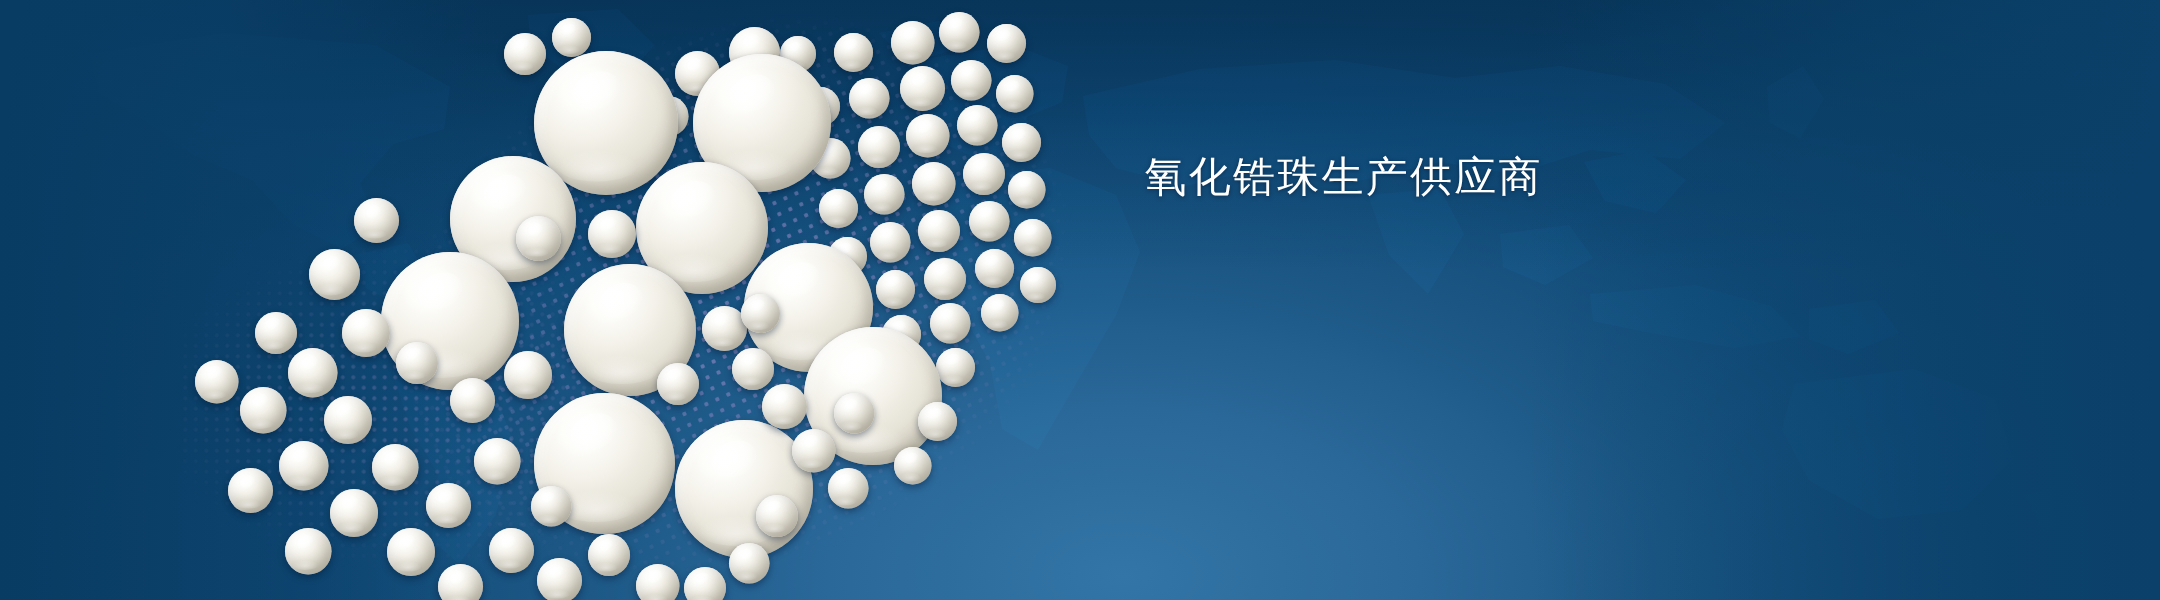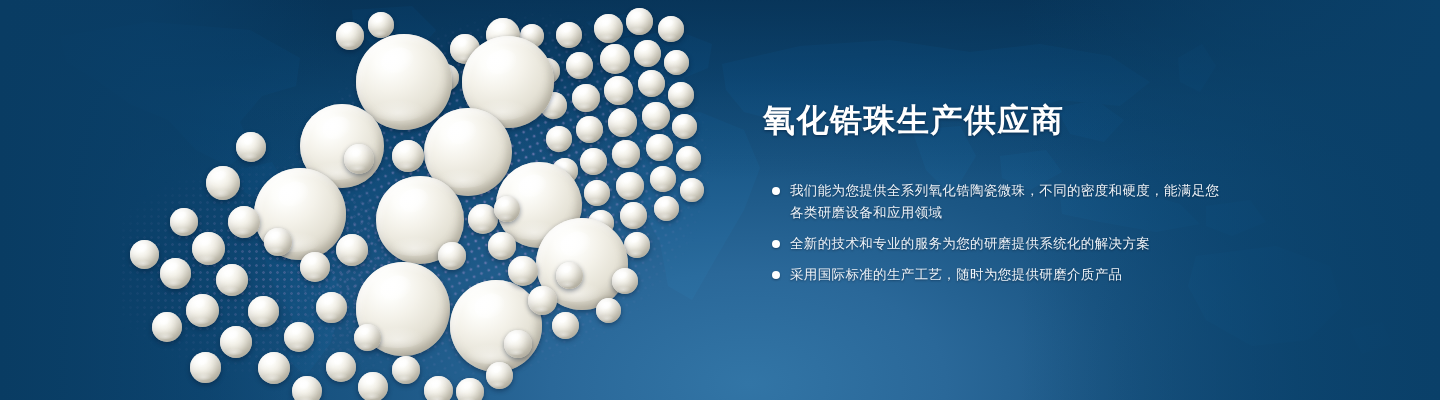--- a/index.html
+++ b/index.html
@@ -98,25 +98,25 @@
   }
 
   
   .content{
     position:absolute;
     left:763px; top:104px;
     width:470px;
   }
   .title{
     margin:0;
-    font-size:32px;
+    font-size:28px;
     line-height:1.0;
     letter-spacing:1.5px;
     color:#ffffff;
-    font-weight:700;
+    font-weight:400;
     text-shadow:0 1px 3px rgba(0,20,45,.55);
     white-space:nowrap;
   }
   .bullets{
     list-style:none;
     margin:44px 0 0 0;
     padding:0;
   }
   .bullet{
     position:relative;
@@ -285,29 +285,15 @@
     <div class="bead" style="left:556px;top:262px;width:27px;height:27px;"></div>
     <div class="bead" style="left:504px;top:330px;width:28px;height:28px;"></div>
     <div class="bead" style="left:486px;top:362px;width:27px;height:27px;"></div>
     <div class="bead" style="left:612px;top:268px;width:26px;height:26px;"></div>
     <div class="bead" style="left:596px;top:298px;width:25px;height:25px;"></div>
   </div>
 
   <div class="content">
     <h1 class="title">氧化锆珠生产供应商</h1>
 
-    <ul class="bullets">
-      <li class="bullet">
-        <span class="dot"></span>
-        <span class="bullet-text">我们能为您提供全系列氧化锆陶瓷微珠，不同的密度和硬度，能满足您各类研磨设备和应用领域</span>
-      </li>
-      <li class="bullet">
-        <span class="dot"></span>
-        <span class="bullet-text">全新的技术和专业的服务为您的研磨提供系统化的解决方案</span>
-      </li>
-      <li class="bullet">
-        <span class="dot"></span>
-        <span class="bullet-text">采用国际标准的生产工艺，随时为您提供研磨介质产品</span>
-      </li>
-    </ul>
   </div>
 
 </div>
 
 </body></html>

